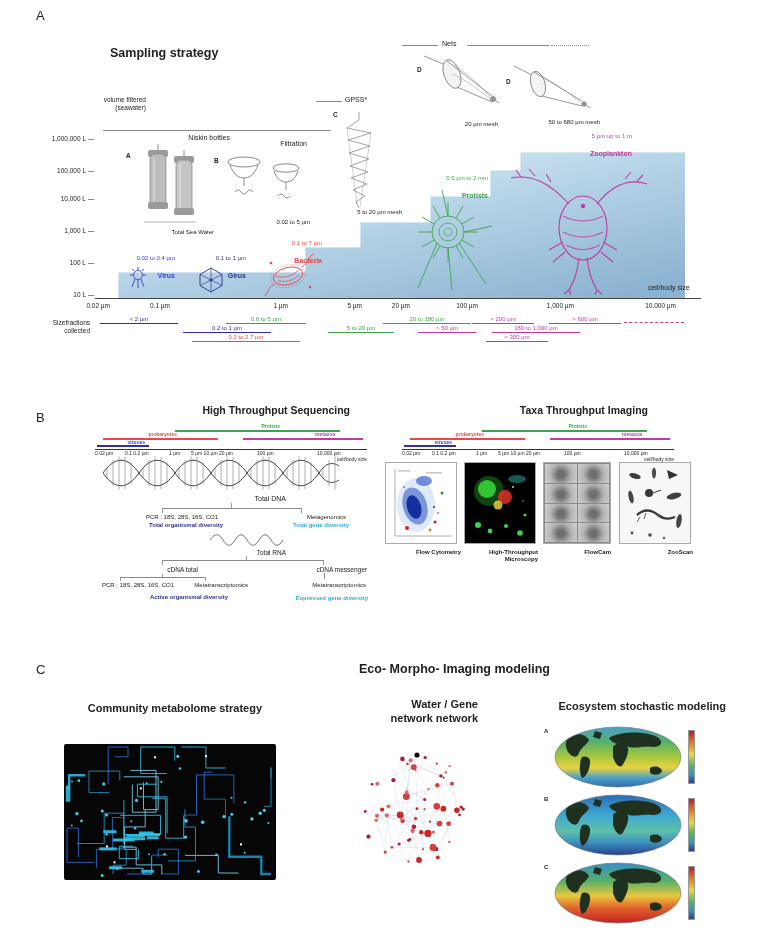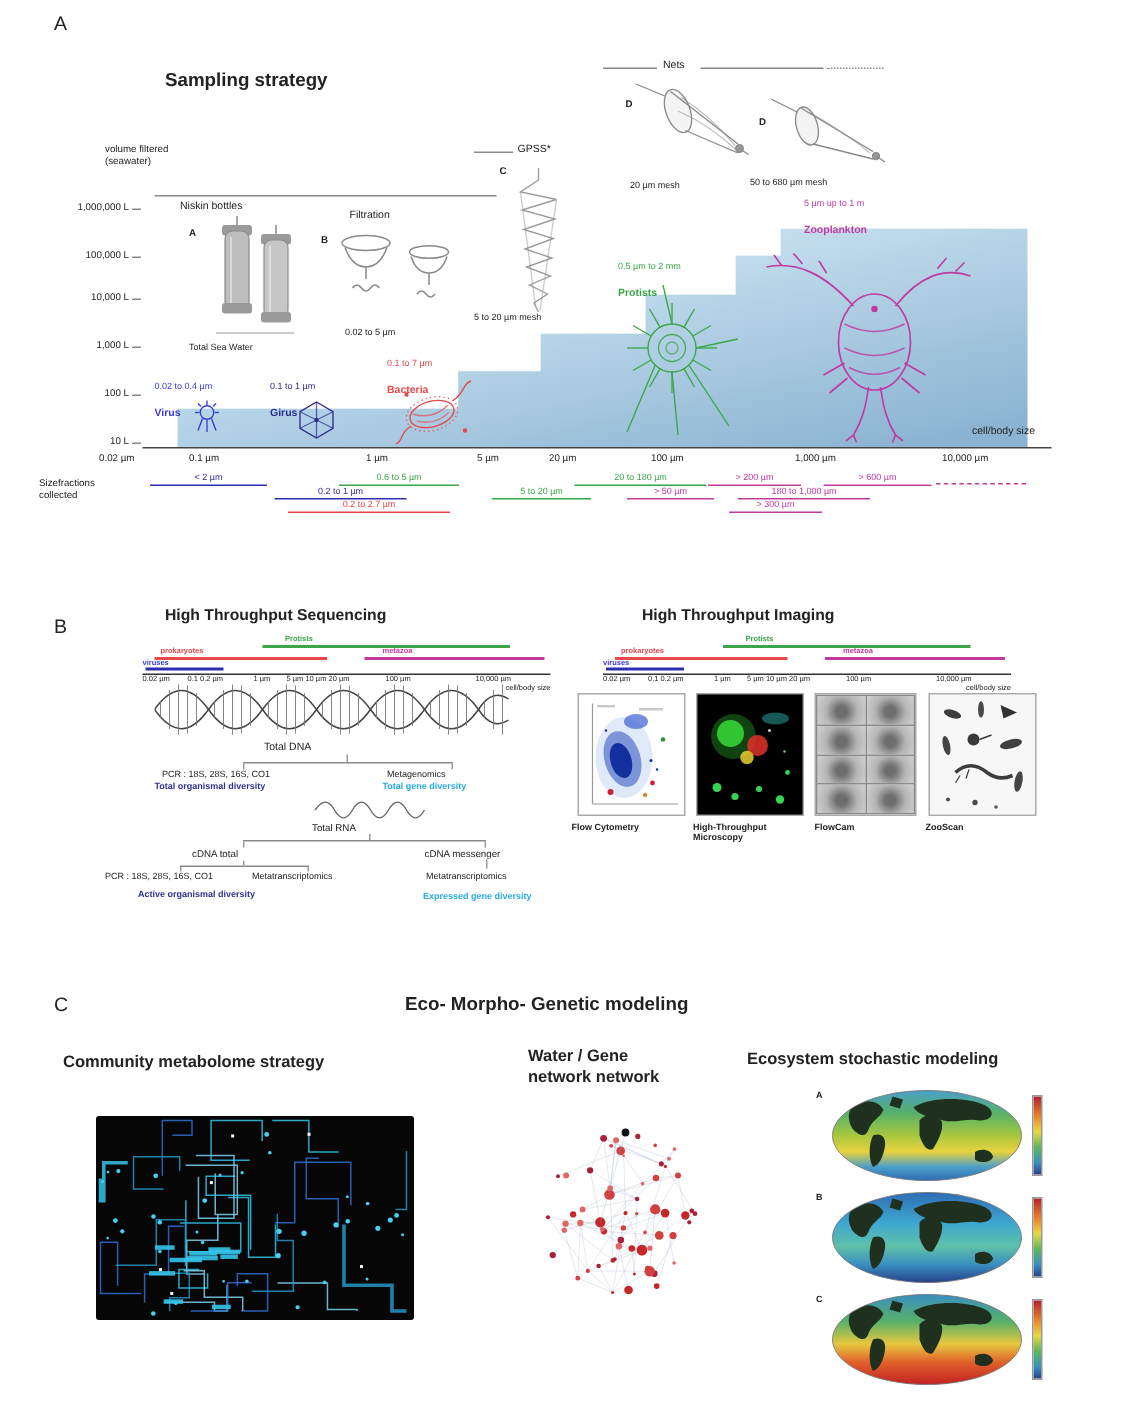--- a/index.html
+++ b/index.html
@@ -1,18 +1,18 @@
 <!DOCTYPE html>
 <html><head>
 <meta charset="utf-8">
 <style>
   body{margin:0;background:#fff;font-family:"Liberation Sans",sans-serif;color:#222}
   .canvas{position:relative;width:760px;height:949px;background:#fff;overflow:hidden}
   .abs{position:absolute}
-  .c{text-align:left}.r{text-align:right}.b{font-weight:bold}
+  .c{text-align:right}.r{text-align:right}.b{font-weight:bold}
   .t5{font-size:5px;line-height:1.1}
   .t6{font-size:6px;line-height:1.15}
   .t65{font-size:6.5px;line-height:1.2}
   .t7{font-size:7px;line-height:1.2}
   .t10{font-size:10.5px;line-height:1.2}
   .t11{font-size:11px;line-height:1.25}
   .t12{font-size:12.5px;line-height:1.2}
   .t13{font-size:13px;line-height:1.2}
   .blue{color:#3b3bd8}.navy{color:#2d2d8f}.red{color:#e8474b}.green{color:#3aa648}
   .mag{color:#c13aa0}.dblue{color:#2e3192}.cyan{color:#29abe2}
@@ -335,21 +335,21 @@
       </div>
   <div class="frac fmag" style="left:486px;top:334px;width:62px">
         <span class="lab">&gt; 300 µm</span>
         <span class="seg"></span>
       </div>
 </section>
 
 <section>
   <div class="abs t13" style="left:36px;top:410px">B</div>
   <div class="abs t10 b c" style="left:110px;top:404px;width:240px">High Throughput Sequencing</div>
-  <div class="abs t10 b c" style="left:428px;top:404px;width:220px">High Throughput Imaging</div>
+  <div class="abs t10 b c" style="left:428px;top:404px;width:220px">Taxa Throughput Imaging</div>
 
   <div class="miniaxis" style="left:95px;top:424px">
     <span class="abs t5 green b c" style="left:95px;top:0;width:90px">Protists</span>
     <div class="minibar mb-green" style="left:80px;top:6px;width:165px"></div>
     <span class="abs t5 red b c" style="left:12px;top:8px;width:70px">prokaryotes</span>
     <div class="minibar mb-red" style="left:8px;top:14px;width:115px"></div>
     <span class="abs t5 mag b c" style="left:160px;top:8px;width:80px">metazoa</span>
     <div class="minibar mb-mag" style="left:148px;top:14px;width:120px"></div>
     <span class="abs t5 blue b c" style="left:0;top:16px;width:50px">viruses</span>
     <div class="minibar mb-blue" style="left:2px;top:21px;width:52px"></div>
@@ -525,21 +525,21 @@
   </div>
 
   <div class="abs t6 b c" style="left:381px;top:549px;width:80px">Flow Cytometry</div>
   <div class="abs t6 b c" style="left:462px;top:549px;width:76px">High-Throughput Microscopy</div>
   <div class="abs t6 b c" style="left:543px;top:549px;width:68px">FlowCam</div>
   <div class="abs t6 b c" style="left:617px;top:549px;width:76px">ZooScan</div>
 </section>
 
 <section>
   <div class="abs t13" style="left:36px;top:662px">C</div>
-  <div class="abs t12 b c" style="left:270px;top:662px;width:280px">Eco- Morpho- Genetic modeling</div>
+  <div class="abs t12 b c" style="left:270px;top:662px;width:280px">Eco- Morpho- Imaging modeling</div>
 
   <div class="abs t11 b c" style="left:42px;top:702px;width:220px">Community metabolome strategy</div>
   <svg id="metabolome-art" class="abs" style="left:64px;top:744px" width="212" height="136" viewBox="0 0 212 136">
     <rect width="212" height="136" fill="#060606" rx="2"></rect>
   <path d="M161.7,24.0 L141.9,24.0 L141.9,3.0 L117.5,3.0 L117.5,3.0" fill="none" stroke="#35c4ea" stroke-width="1" opacity="0.85"></path>
         <path d="M94.2,113.4 L94.2,105.2 L114.4,105.2 L114.4,130.0 L96.9,130.0" fill="none" stroke="#2f6fd4" stroke-width="1" opacity="0.85"></path>
         <path d="M59.7,32.8 L94.2,32.8 L94.2,65.6 L79.5,65.6 L79.5,38.3" fill="none" stroke="#7fd4f0" stroke-width="1" opacity="0.85"></path>
         <path d="M165.3,72.3 L165.3,112.8 L197.3,112.8 L197.3,130.0 L207.0,130.0" fill="none" stroke="#2496c8" stroke-width="2.4" opacity="0.85"></path>
         <path d="M119.7,72.4 L119.7,94.2 L101.7,94.2 L101.7,54.3 L88.1,54.3" fill="none" stroke="#35c4ea" stroke-width="1" opacity="0.85"></path>
         <path d="M32.4,124.3 L32.4,105.3 L48.4,105.3 L48.4,73.5 L58.5,73.5" fill="none" stroke="#2f6fd4" stroke-width="1" opacity="0.85"></path>

